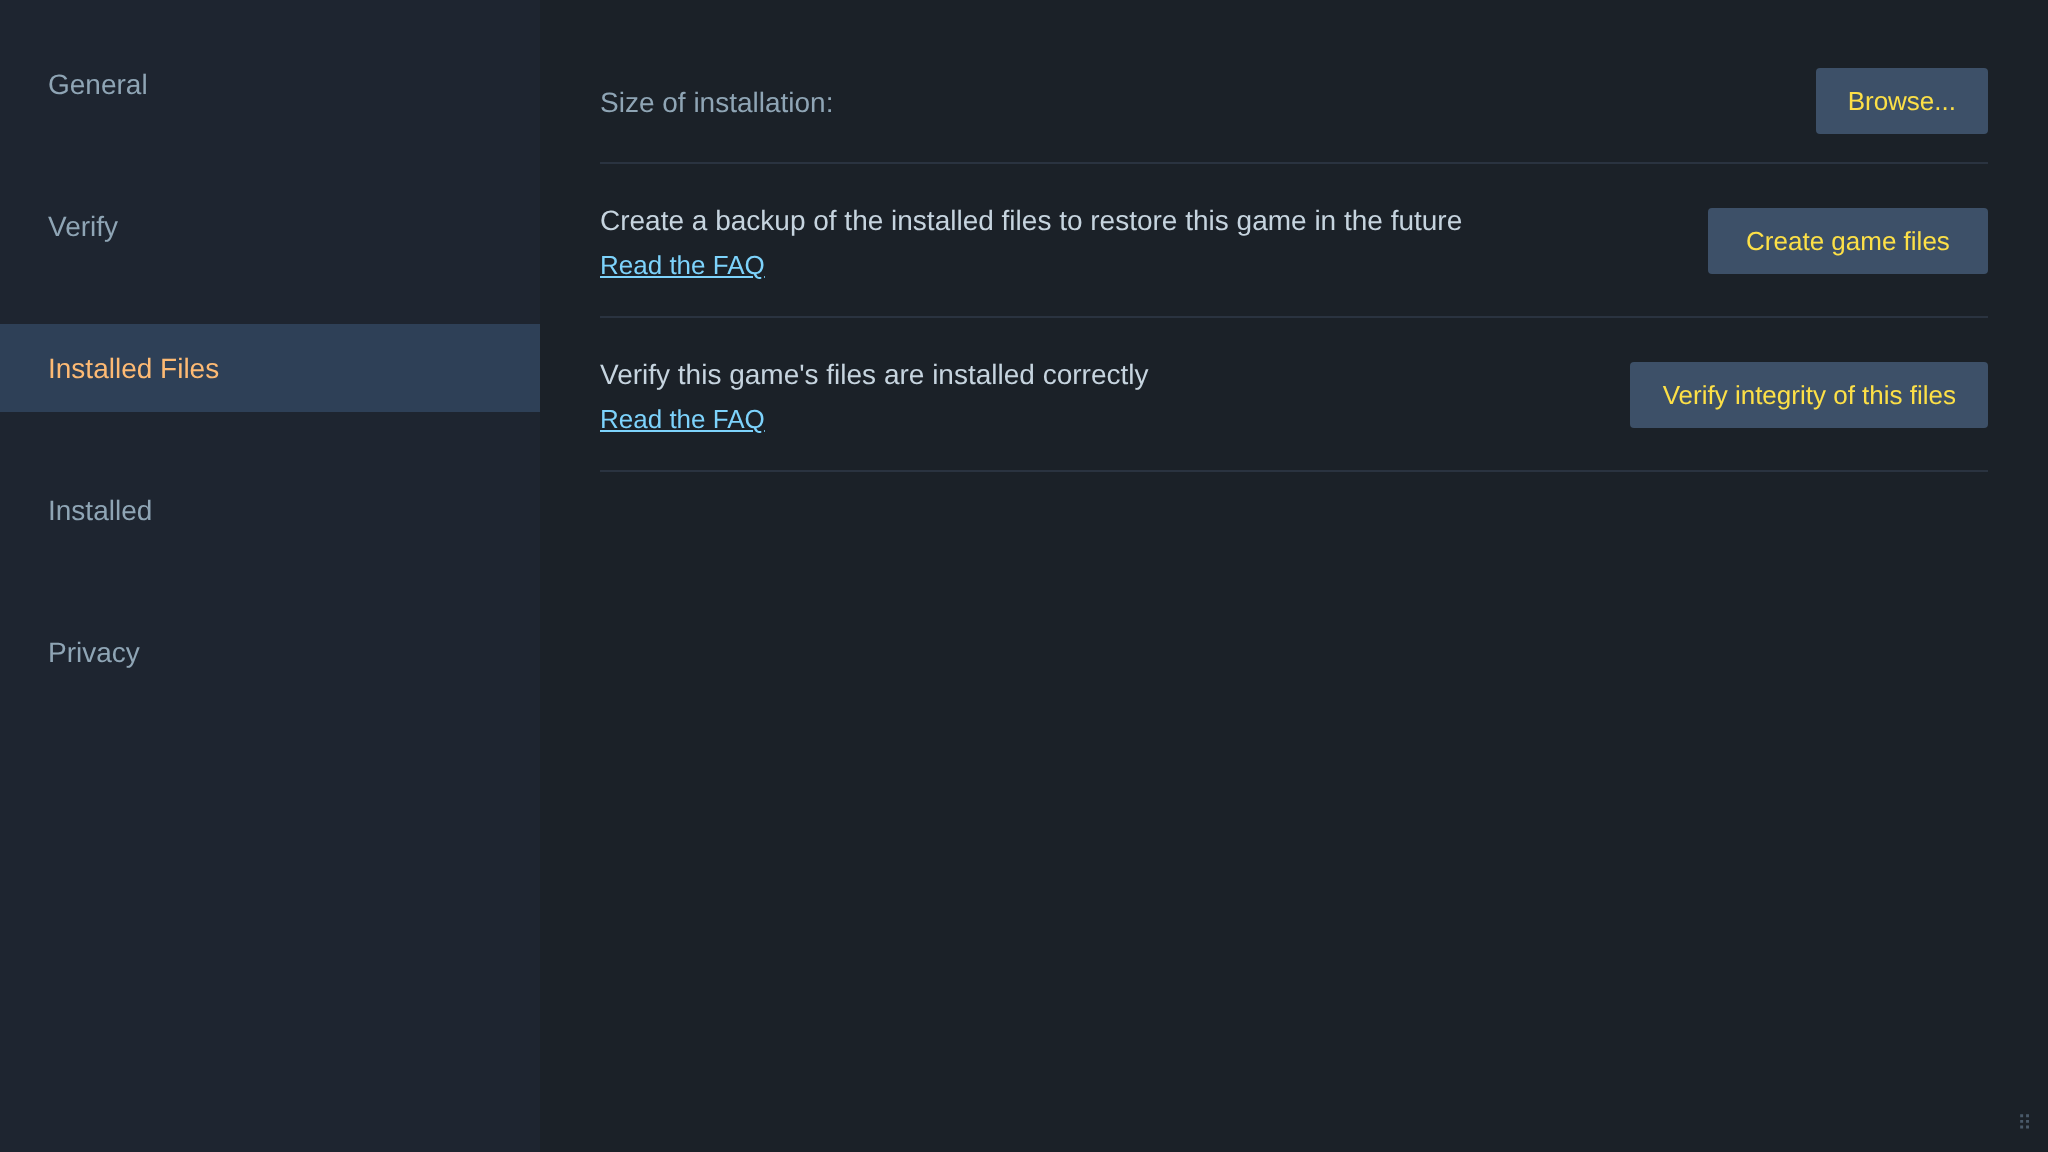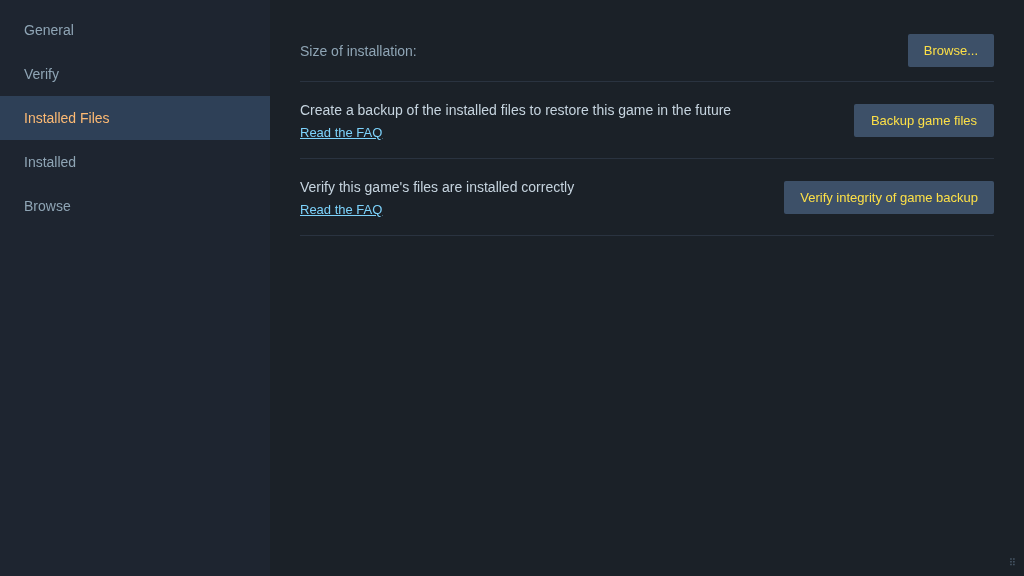--- a/index.html
+++ b/index.html
@@ -17,22 +17,23 @@
       overflow: hidden;
       display: flex;
     }
 
     .sidebar {
       width: 270px;
       background-color: #1e2530;
       height: 100%;
       display: flex;
       flex-direction: column;
-      padding-top: 8px;
+      padding-top: 20px;
       flex-shrink: 0;
+      gap: 27px;
     }
 
     .sidebar-item {
       padding: 14px 24px;
       font-size: 14px;
       color: #8fa5b5;
       cursor: pointer;
       user-select: none;
     }
 
@@ -140,44 +141,44 @@
   <div class="sidebar-item">
     <span>Verify</span>
   </div>
   <div class="sidebar-item active">
     <span>Installed Files</span>
   </div>
   <div class="sidebar-item">
     <span>Installed</span>
   </div>
   <div class="sidebar-item">
-    <span>Browse</span>
+    <span>Privacy</span>
   </div>
 </div>
 
 <div class="main-content">
 
   <div class="size-row">
     <span class="size-label">Size of installation:</span>
     <button class="btn btn-browse">Browse...</button>
   </div>
 
   <div class="section-row">
     <div class="section-text">
       <span class="section-label">Create a backup of the installed files to restore this game in the future</span>
       <a class="section-link">Read the FAQ</a>
     </div>
-    <button class="btn">Backup game files</button>
+    <button class="btn">Create game files</button>
   </div>
 
   <div class="section-row">
     <div class="section-text">
       <span class="section-label">Verify this game's files are installed correctly</span>
       <a class="section-link">Read the FAQ</a>
     </div>
-    <button class="btn">Verify integrity of game backup</button>
+    <button class="btn">Verify integrity of this files</button>
   </div>
 
 </div>
 
 <div class="resize-handle">
   <span class="resize-dots">⠿</span>
 </div>
 
 </body></html>

